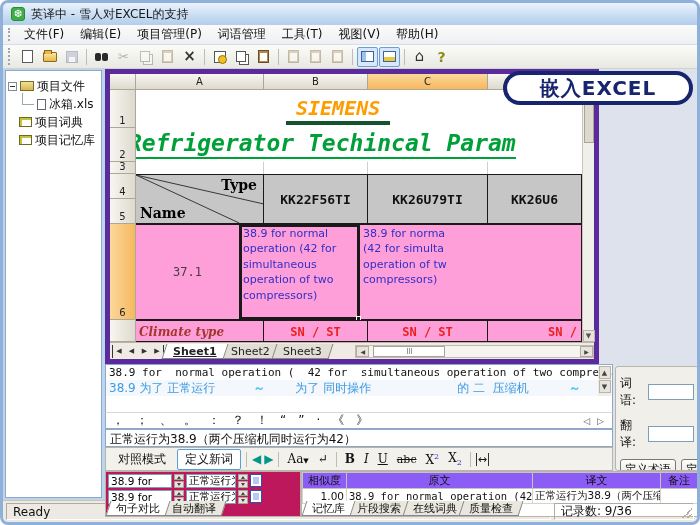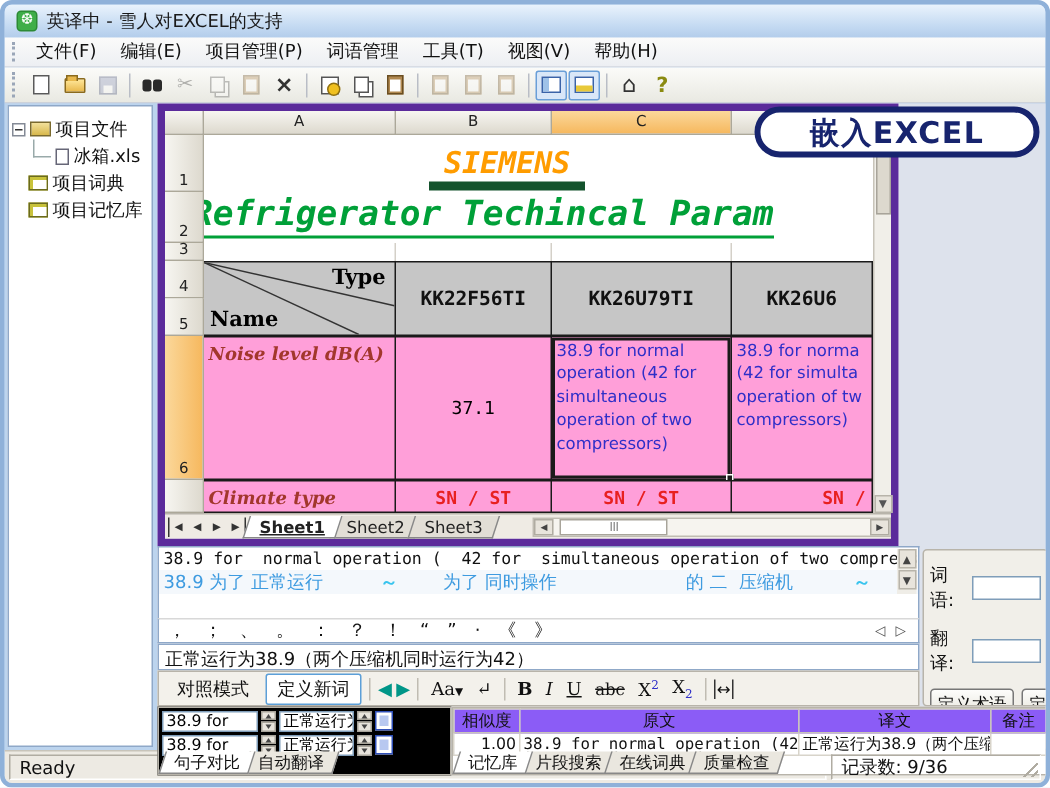--- a/index.html
+++ b/index.html
@@ -54,34 +54,34 @@
   .excel-frame{position:absolute;left:0;top:0;width:494px;height:295px;border:5px solid #5B2B9B;background:#fff;}
   .xl-colrow{display:flex;height:16px;}
   .xl-hdr{background:linear-gradient(#F7F6F1,#DDD9CE);border-right:1px solid #ACA899;border-bottom:1px solid #ACA899;font-size:10px;color:#222;display:flex;align-items:center;justify-content:center;}
   .xl-hdr.sel{background:linear-gradient(#FBD89B,#F6B85E);}
   .corner{width:26px;flex:none;}
   .cA{width:128px;flex:none;}.cB{width:104px;flex:none;}.cC{width:120px;flex:none;}.cD{flex:1;}
   .xl-row{display:flex;position:relative;}
   .rh{width:26px;flex:none;background:linear-gradient(90deg,#F7F6F1,#DDD9CE);border-right:1px solid #ACA899;border-bottom:1px solid #ACA899;font-size:10px;display:flex;align-items:flex-end;justify-content:center;padding-bottom:1px;color:#222;}
   .rh.sel{background:linear-gradient(90deg,#FBD89B,#F6B85E);}
   .xl-cells{flex:1;position:relative;overflow:hidden;}
-  .xl-title{position:absolute;left:150px;top:6px;color:#FF9C00;font:italic bold 20px "DejaVu Sans Mono",monospace;border-bottom:6px solid #14532d;padding:0 10px 1px;text-align:center;}
+  .xl-title{position:absolute;left:150px;top:6px;color:#FF9C00;font:italic bold 20px "DejaVu Sans Mono",monospace;border-bottom:4px solid #14532d;padding:0 10px 1px;text-align:center;}
   .xl-sub{position:absolute;left:-8px;top:2px;color:#00A038;font:italic bold 23px "DejaVu Sans Mono",monospace;white-space:nowrap;border-bottom:2px solid #00A038;padding-bottom:1px;}
   .r3cell{border-right:1px solid #D4D0C8;height:100%;}
   .blkrow .cell{border:1px solid #1a1a1a;border-left:none;}
   .blkrow .cell:first-of-type{border-left:1px solid #1a1a1a;}
   .gray{background:#C6C6C6;text-align:center;}
   .pink{background:#FF9FD9;}
   .model{display:flex;align-items:center;justify-content:center;font:bold 13px "DejaVu Sans Mono",monospace;color:#111;}
   .diag{position:relative;}
   .diag svg{position:absolute;inset:0;}
   .type-lbl{position:absolute;right:6px;top:2px;font:bold 14px "DejaVu Serif",serif;}
   .name-lbl{position:absolute;left:4px;bottom:2px;font:bold 14px "DejaVu Serif",serif;}
   .redlbl{font:italic bold 12px "DejaVu Serif",serif;color:#A2372C;padding:2px 3px;}
-  .bluenum{display:flex;align-items:center;justify-content:center;font:12px "DejaVu Sans Mono",monospace;color:#000000;}
+  .bluenum{display:flex;align-items:center;justify-content:center;font:12px "DejaVu Sans Mono",monospace;color:#404040;}
   .bluetxt{font:11px "DejaVu Sans","Liberation Sans",sans-serif;color:#2F2FC8;line-height:1.4;padding:1px 3px;}
   .pre{white-space:pre-line;}
   .snst{display:flex;align-items:flex-start;justify-content:center;font:bold 12px "DejaVu Sans Mono",monospace;color:#E82020;padding-top:4px;}
   .selcell{box-shadow:inset 0 0 0 2px #1a1a1a;}
   .handle{position:absolute;right:-2px;bottom:-2px;width:5px;height:5px;background:#1a1a1a;border:1px solid #fff;}
   .xl-vscroll{position:absolute;right:0;top:16px;bottom:17px;width:12px;background:#F1EFE9;border-left:1px solid #C8C4BA;display:flex;flex-direction:column;align-items:center;font-size:7px;color:#555;}
   .vs-btn{width:12px;height:12px;display:flex;align-items:center;justify-content:center;background:#E8E4DC;border:1px solid #B8B4AA;}
   .vs-thumb{width:10px;height:40px;background:#DDD9CE;border:1px solid #A8A49A;margin-top:1px;}
   .xl-sheetbar{position:absolute;left:0;right:0;bottom:0;height:17px;background:#EFEBE4;border-top:1px solid #B8B4AA;display:flex;align-items:center;font-size:11px;}
   .nav{width:13px;height:13px;display:flex;align-items:center;justify-content:center;font-size:7px;color:#333;}
@@ -120,21 +120,21 @@
   .fmt.s{text-decoration:line-through;font-size:11px;}
   .fmt sup,.fmt sub{color:#2F2FC8;font-size:8px;}
   .fit{border-left:1px solid #333;border-right:1px solid #333;padding:0 1px;font-size:11px;}
   
   .tools{position:absolute;left:510px;top:297px;width:84px;height:105px;background:#F1EFE9;border:1px solid #B8B4AA;border-radius:3px;padding:8px 4px 4px;overflow:hidden;}
   .trow{display:flex;align-items:center;gap:3px;margin-bottom:8px;font-size:12px;color:#111;}
   .tinput{width:46px;height:16px;border:1px solid #7F9DB9;background:#fff;font-size:11px;padding:0 2px;}
   .tbuttons{display:flex;gap:5px;margin-top:6px;}
   .pushbtn{flex:none;font-size:11.5px;color:#111;background:linear-gradient(#FDFDFB,#E4E2D8);border:1px solid #777;border-radius:3px;padding:2px 4px;white-space:nowrap;}
   
-  .align-panel{position:absolute;left:0;top:402px;width:196px;height:46px;background:#000000;border:1px solid #B8B4AA;}
+  .align-panel{position:absolute;left:0;top:402px;width:196px;height:46px;background:#be185d;border:1px solid #B8B4AA;}
   .arow{display:flex;align-items:center;gap:2px;height:15px;margin:1px 2px 0;}
   .inputbox{height:14px;border:1px solid #7F9DB9;background:#fff;font-size:10.5px;padding:0 2px;overflow:hidden;white-space:nowrap;display:flex;align-items:center;}
   .src-w{width:64px;}.tgt-w{width:50px;}
   .spin{width:10px;height:14px;display:flex;flex-direction:column;gap:1px;}
   .spin b{flex:1;background:#E8E4DC;border:1px solid #A8A49A;position:relative;}
   .spin b:before{content:"";position:absolute;left:2px;top:1px;border-left:2px solid transparent;border-right:2px solid transparent;}
   .spin b.up:before{border-bottom:3px solid #444;}
   .spin b.dn:before{border-top:3px solid #444;}
   .mini-ic{width:12px;height:13px;background:#fff;border:1px solid #2F4FB8;position:relative;}
   .mini-ic:before{content:"";position:absolute;left:2px;top:2px;width:6px;height:7px;background:#B8C8F0;}
@@ -310,23 +310,20 @@
             <span class="type-lbl">Type</span>
             <span class="name-lbl">Name</span>
           </div>
           <div class="cell gray model" style="width:104px;flex:none">KK22F56TI</div>
           <div class="cell gray model" style="width:120px;flex:none">KK26U79TI</div>
           <div class="cell gray model" style="flex:1">KK26U6</div>
         </div>
 
         <div class="xl-row blkrow" style="height:96px;margin-right:12px">
           <div class="rh sel">6</div>
-          <div class="cell pink" style="width:128px;flex:none">
-            <span class="redlbl">Noise level dB(A)</span>
-          </div>
           <div class="cell pink bluenum" style="width:104px;flex:none">37.1</div>
           <div class="cell pink selcell" style="width:120px;flex:none;position:relative">
             <div class="bluetxt">38.9 for normal operation (42 for simultaneous operation of two compressors)</div>
             <div class="handle"></div>
           </div>
           <div class="cell pink" style="flex:1">
             <div class="bluetxt pre">38.9 for norma
 (42 for simulta
 operation of tw
 compressors)</div>

